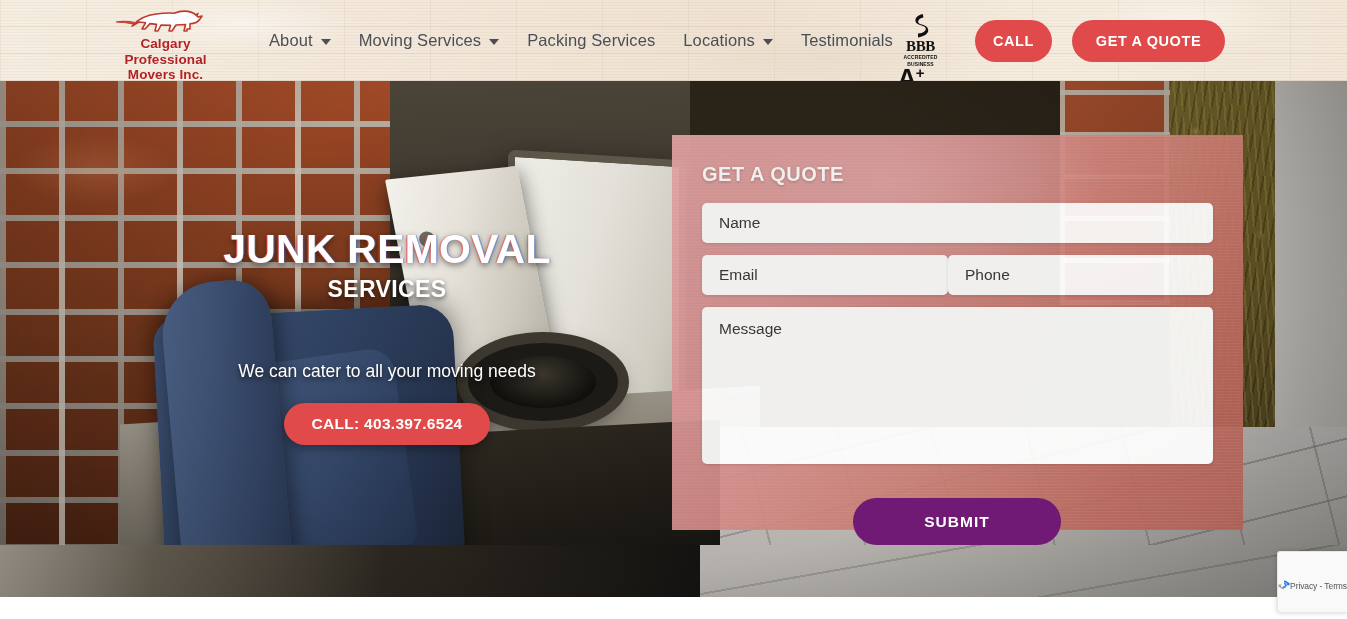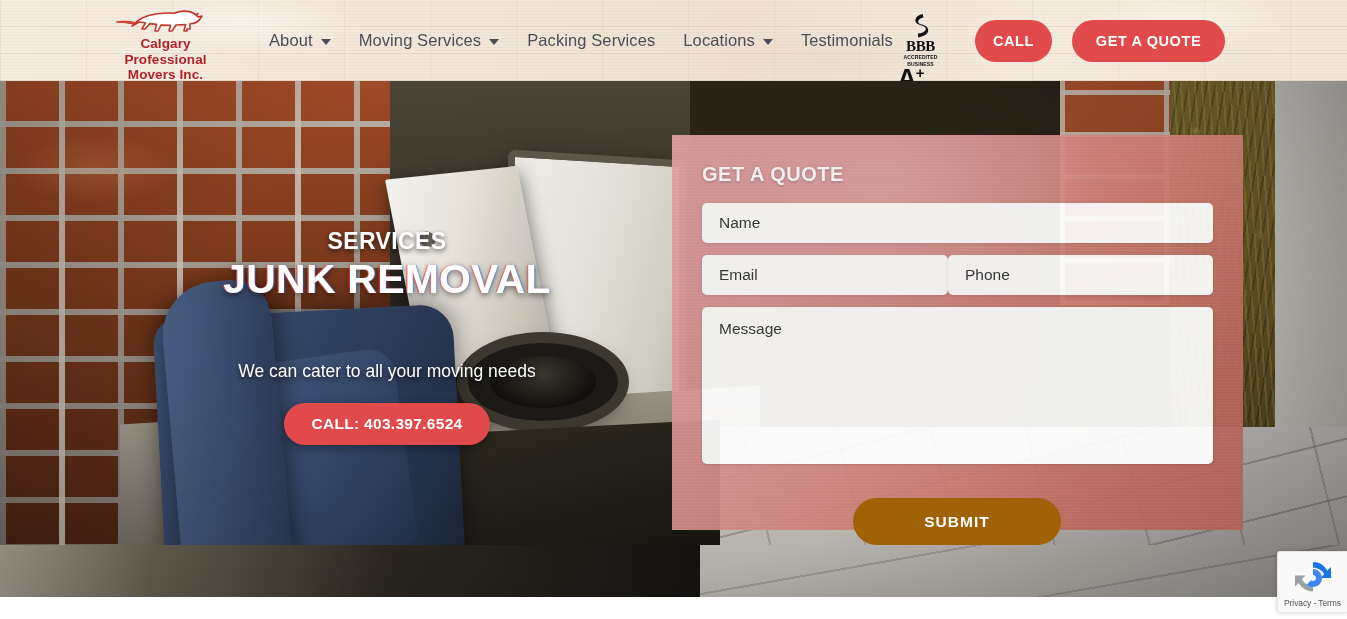--- a/index.html
+++ b/index.html
@@ -263,31 +263,31 @@
   #fld-message {
     margin-top:12px; width:100%; height:157px; border:none; border-radius:5px; background:#fff;
     padding:13px 17px; font-size:15.5px; color:#2b2b2b; resize:none;
     font-family:"Liberation Sans", sans-serif; outline:none;
     box-shadow:0 1px 3px rgba(0,0,0,.13);
   }
   #fld-message::placeholder { color:#3a3a3a; opacity:1; }
   #btn-submit {
     position:absolute; left:853px; top:498px; z-index:24;
     width:208px; height:47px; border-radius:26px; border:none; cursor:pointer;
-    background:#a16207; color:#fff; font-weight:bold; font-size:15.5px; letter-spacing:1px;
+    background:#701a75; color:#fff; font-weight:bold; font-size:15.5px; letter-spacing:1px;
     font-family:"Liberation Sans", sans-serif;
     display:flex; align-items:center; justify-content:center;
   }
 
   
   #recaptcha {
     position:absolute; left:1277px; top:551px; width:70px; height:62px; z-index:60;
     background:#f9f9f9; border:1px solid #e6e6e6; border-right:none;
     border-radius:3px 0 0 3px; box-shadow:0 0 5px rgba(0,0,0,.18);
-    display:flex; flex-direction:column; align-items:center; padding-top:6px;
+    display:flex; flex-direction:row; align-items:center; padding-top:6px;justify-content:flex-end;
   }
   #recaptcha-logo { display:block; }
   #recaptcha-text { font-size:8.5px; color:#555; margin-top:2px; letter-spacing:-.1px; white-space:nowrap; }
 </style>
 </head>
 <body>
 
 <div id="page">
 
   <div id="header">
@@ -369,22 +369,22 @@
     <div class="pavement"></div>
     <div class="dark-box"></div>
     <div class="sofa-back"></div>
     <div class="sofa-cushion"></div>
     <div class="sofa-arm"></div>
     <div class="pavement2"></div>
     <div class="pave-left-dark"></div>
     <div class="hero-vignette"></div>
 
     <div id="hero-copy">
+      <div id="hero-title">JUNK REMOVAL</div>
       <div id="hero-subtitle">SERVICES</div>
-      <div id="hero-title">JUNK REMOVAL</div>
       <div id="hero-tagline">We can cater to all your moving needs</div>
       <button id="hero-cta">CALL: 403.397.6524</button>
     </div>
   </div>
 
   <div id="quote-panel">
     <div id="quote-inner">
       <div id="quote-title">GET A QUOTE</div>
       <input class="fld" id="fld-name" type="text" placeholder="Name" style="">
       <div id="row2">

